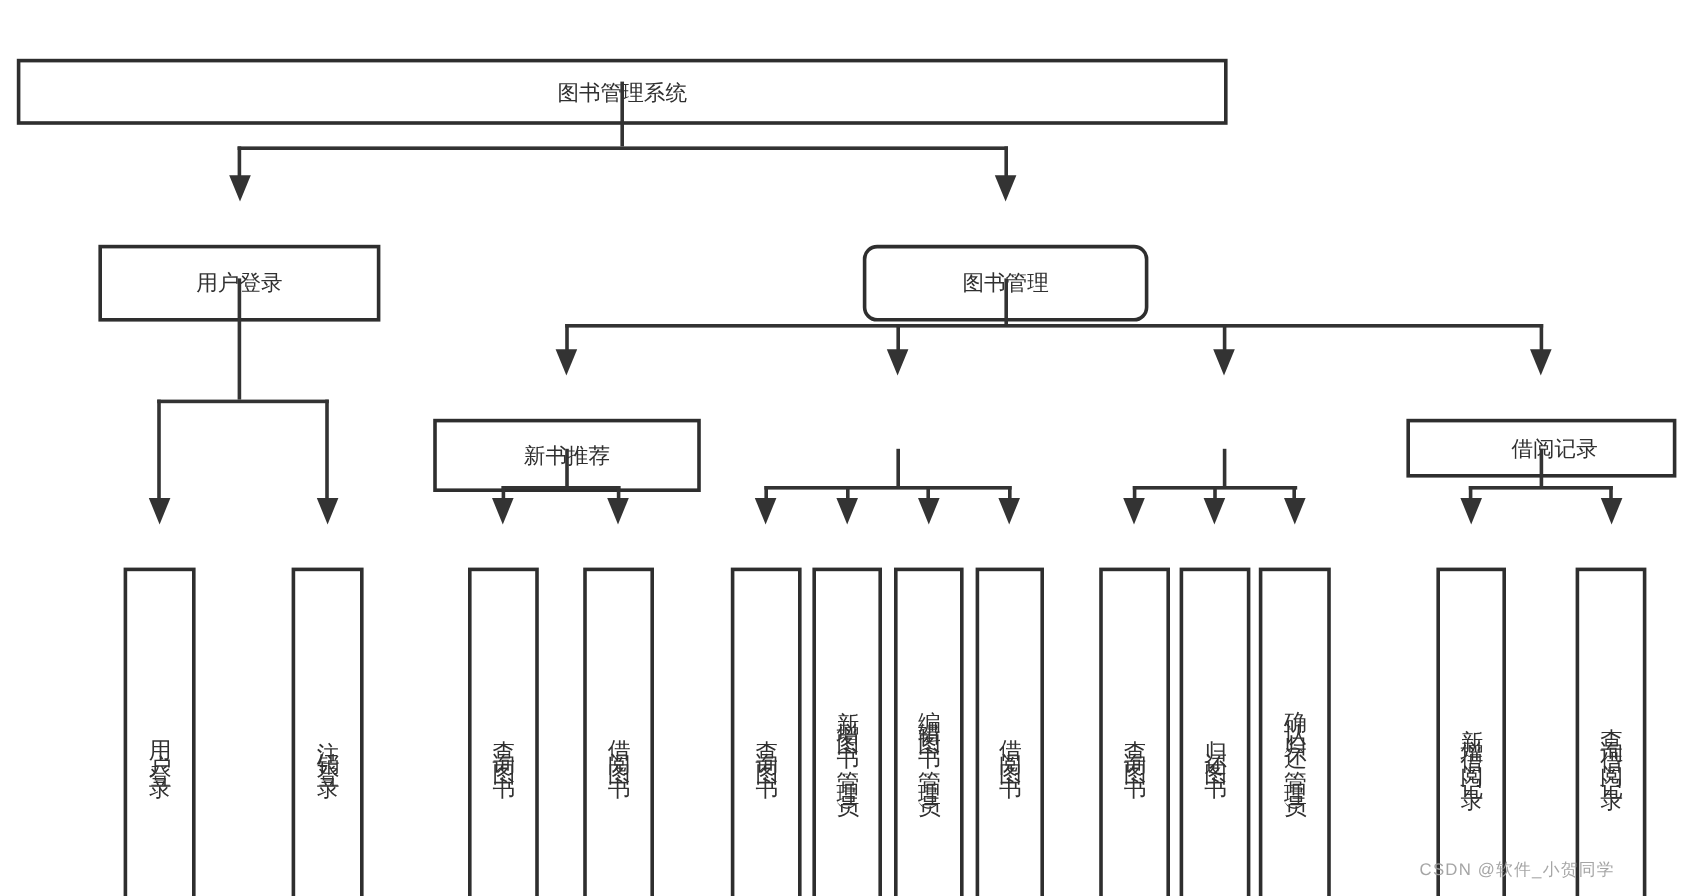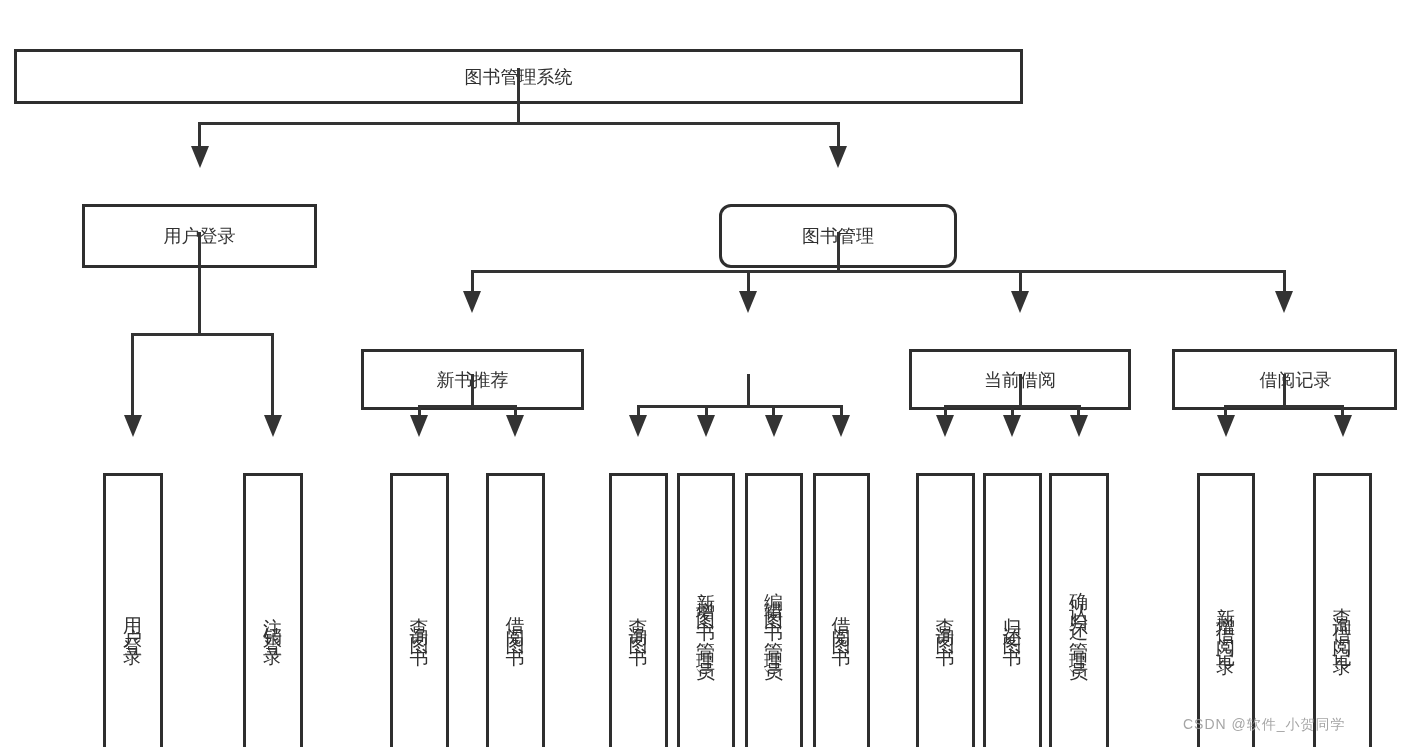--- a/index.html
+++ b/index.html
@@ -40,22 +40,21 @@
 <body>
 
 <div class="stage">
 
   <div class="node" style="left:14px; top:13px; width:1009px; height:55px;">图书管理系统</div>
 
   <div class="node" style="left:82px; top:168px; width:235px; height:64px;">用户登录</div>
   <div class="node" style="left:719px; top:168px; width:238px; height:64px;border-radius:12px;">图书管理</div>
 
   <div class="node" style="left:361px; top:313px; width:223px; height:61px;">新书推荐</div>
-  <div class="node" style="left:909px; top:313px; width:222px; height:61px;">当前借阅</div>
-  <div class="node" style="left:1172px; top:313px; width:225px; height:61px;padding-left:22px;">借阅记录</div>
+  <div class="node" style="left:1172px; top:313px; width:225px; height:49px;padding-left:22px;">借阅记录</div>
 
   <div class="node vertical" style="left:103px; top:437px; width:60px; height:298px;">用户登录</div>
   <div class="node vertical" style="left:243px; top:437px; width:60px; height:298px;">注销登录</div>
 
   <div class="node vertical" style="left:390px; top:437px; width:59px; height:298px;">查询图书</div>
   <div class="node vertical" style="left:486px; top:437px; width:59px; height:298px;">借阅图书</div>
 
   <div class="node vertical" style="left:609px; top:437px; width:59px; height:298px;">查询图书</div>
   <div class="node vertical" style="left:677px; top:437px; width:58px; height:298px;">新增图书（管理员）</div>
   <div class="node vertical" style="left:745px; top:437px; width:58px; height:298px;">编辑图书（管理员）</div>

